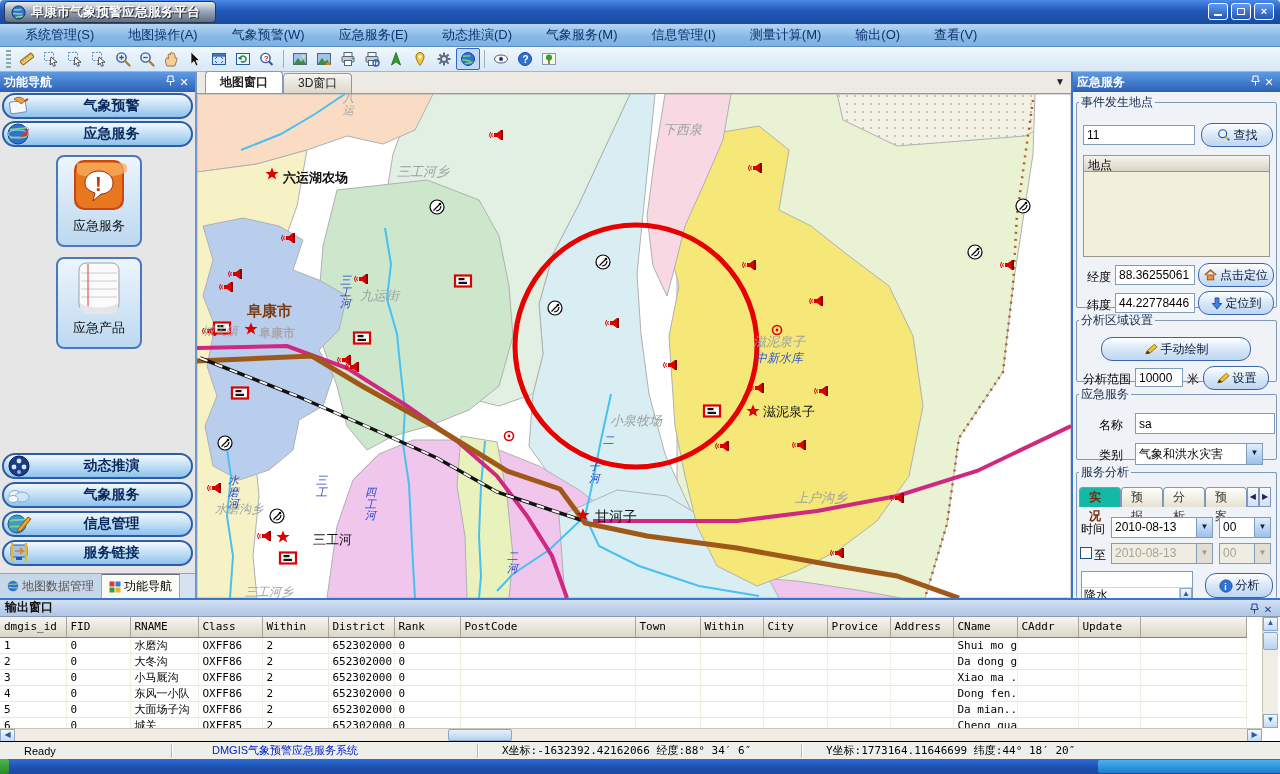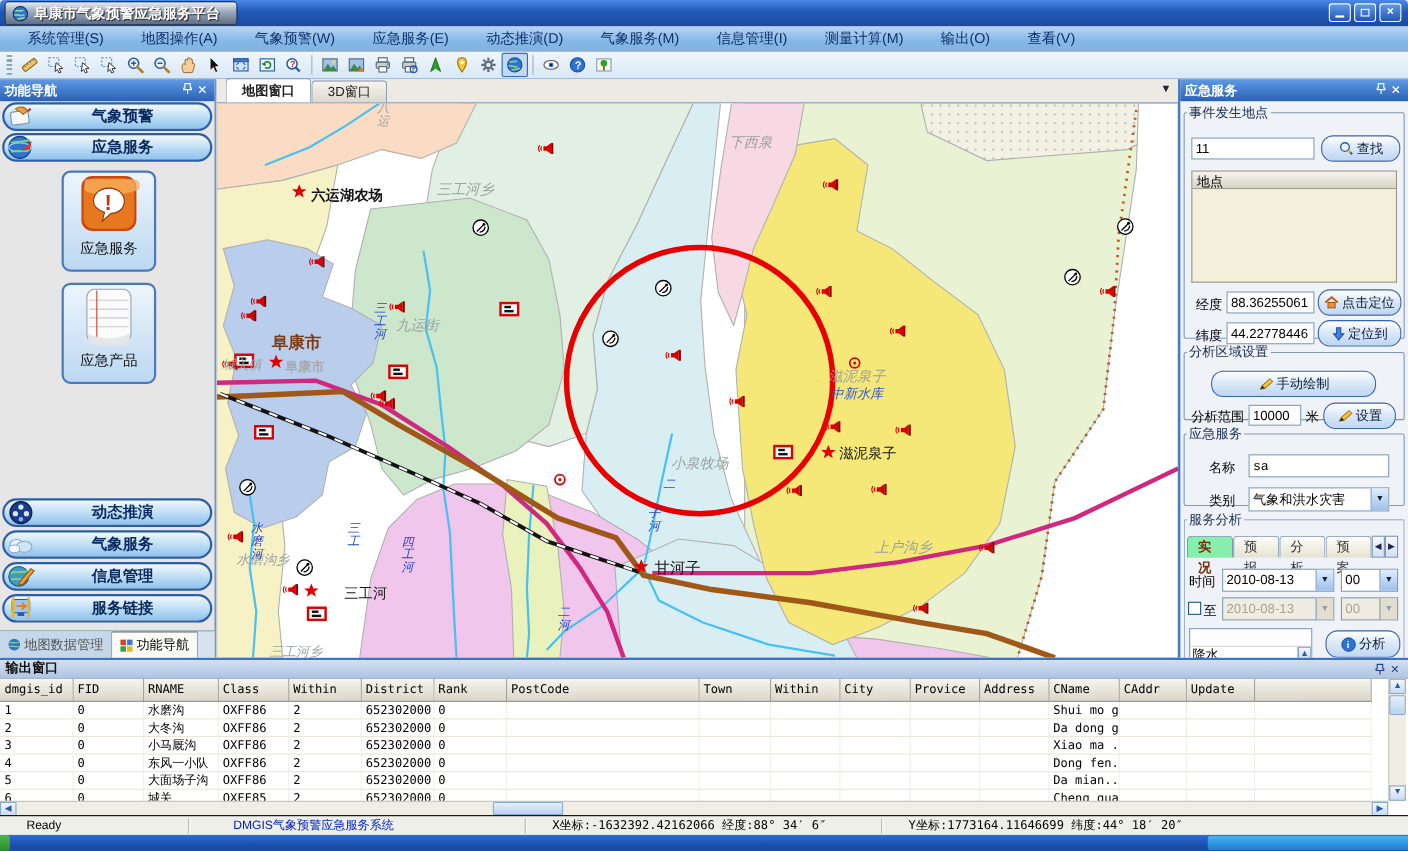--- a/index.html
+++ b/index.html
@@ -55,21 +55,21 @@
 .rp-label{position:absolute;font-size:12px;color:#000;}
 .list-header{position:absolute;background:linear-gradient(#F6F4EE,#D8D4C6);border:1px solid #9A968A;font-size:12px;padding:1px 4px;color:#000;}
 .beige-list{position:absolute;background:#F2EFDA;border:1px solid #9A968A;border-top:none;}
 .dropdown{position:absolute;display:flex;border:1px solid #7F9DB9;background:#fff;}
 .dd-val{flex:1;font-size:12px;padding:2px 3px;white-space:nowrap;overflow:hidden;}
 .dd-btn{width:16px;background:linear-gradient(#E0EEFC,#9CC0EC);border-left:1px solid #7F9DB9;font-size:8px;color:#123;text-align:center;line-height:17px;}
 .dropdown.disabled{background:#EFEDE2;}
 .dropdown.disabled .dd-val{color:#A8A492;}
 .dropdown.disabled .dd-btn{background:#E2DFD2;color:#999;}
 .an-tab{height:20px;line-height:19px;padding:0 9px;font-size:12px;border:1px solid #8098B8;border-bottom:none;border-radius:4px 4px 0 0;background:linear-gradient(#FFFEF8,#E6E2D2);color:#333;}
-.an-tab.active{background:#86efac;color:#7A2A08;font-weight:bold;}
+.an-tab.active{background:#14b8a6;color:#7A2A08;font-weight:bold;}
 .spin{width:13px;height:20px;border:1px solid #8098B8;background:linear-gradient(#F8FAFF,#D0E0F4);font-size:8px;color:#225;text-align:center;line-height:18px;}
 .chk{position:absolute;width:12px;height:12px;border:1px solid #1C5180;background:#fff;}
 
 .output{position:absolute;left:0;top:598px;width:1280px;height:143px;background:#fff;border-top:2px solid #3C74C8;}
 .out-title{height:17px;background:linear-gradient(#D2E0F2,#AFC6E4);display:flex;align-items:flex-end;font-size:12px;font-weight:bold;color:#111;padding:0 5px;border-bottom:1px solid #8898B0;}
 .out-title .sp{flex:1;}
 .out-ico{width:14px;height:13px;color:#23408A;font-size:10px;text-align:center;line-height:13px;}
 table.out{border-collapse:collapse;table-layout:fixed;width:1246px;font-family:"DejaVu Sans Mono","Liberation Mono",monospace;font-size:11px;}
 table.out th{height:20px;background:linear-gradient(#F7F5EF,#DAD6C8);border-right:1px solid #A8A49A;border-bottom:1px solid #808080;font-weight:normal;text-align:left;padding:0 4px;white-space:nowrap;overflow:hidden;}
 table.out td{height:13px;border-bottom:1px solid #EAE6D8;border-right:1px solid #F2EFE4;padding:0 4px;white-space:nowrap;overflow:hidden;color:#000;}
@@ -580,21 +580,21 @@
                 <path d="M2,12 L4,8 L12,1 L15,4 L7,11 Z" fill="#F0C030" stroke="#906808"></path>
                 <path d="M2,12 L4,8 l3,3 Z" fill="#333"></path>
               </svg>
             <span>设置</span>
           </button>
         </fieldset>
 
         <fieldset style="left:3px;top:294px;width:201px;height:74px">
           <legend>应急服务</legend>
           <span class="rp-label" style="left:22px;top:14px">名称</span>
-          <input class="xp-input" style="position: absolute; left: 58px; top: 10px; width: 128px; height: 21px; font-family: Liberation Mono, monospace;" value="sa">
+          <input class="xp-input" style="position: absolute; left: 58px; top: 10px; width: 140px; height: 21px;" value="sa">
           <span class="rp-label" style="left:22px;top:44px">类别</span>
           <div class="dropdown" style="left:58px;top:40px;width:128px;height:22px">
             <span class="dd-val">气象和洪水灾害</span>
             <span class="dd-btn">▼</span>
           </div>
         </fieldset>
 
         <fieldset style="left:3px;top:372px;width:201px;height:134px;border-bottom:none">
           <legend>服务分析</legend>
           <div style="position:absolute;left:2px;top:6px;display:flex;align-items:flex-end;width:192px">

